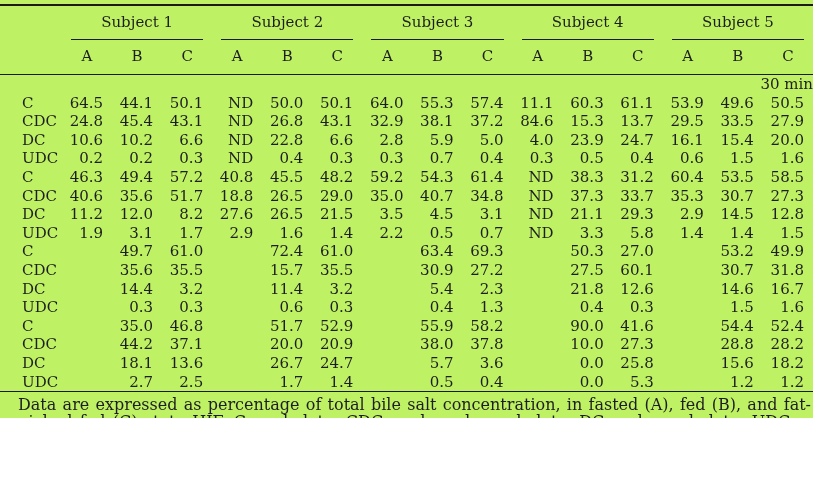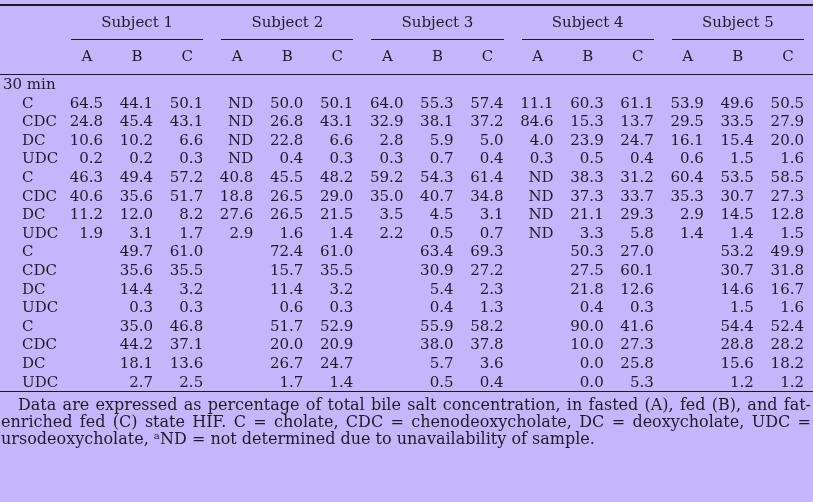--- a/index.html
+++ b/index.html
@@ -2,22 +2,22 @@
 <html><head>
 <meta charset="utf-8">
 <style>
   html, body {
     margin: 0;
     padding: 0;
     background: #ffffff;
   }
   .page {
     width: 813px;
-    height: 502px;
-    background: #c4b5fd;
+    height: 418px;
+    background: #bef264;
     color: #1e1e1e;
     font-family: "DejaVu Serif", "Liberation Serif", serif;
     box-sizing: border-box;
     padding-top: 4px;
     overflow: hidden;
     position: relative;
   }
   table.bile-table {
     border-collapse: collapse;
     table-layout: fixed;
@@ -40,21 +40,21 @@
     padding: 7px 0 9px 0;
     border-bottom: 1px solid #1b1b1b;
   }
   tbody td {
     line-height: 18.6px;
     height: 18.6px;
     padding: 0;
     white-space: nowrap;
     overflow: hidden;
   }
-  td.group-label { padding-left: 3px; text-align: left; }
+  td.group-label { padding-left: 3px; text-align: right; }
   td.row-label   { padding-left: 22px; text-align: left; }
   td.num         { text-align: right; padding-right: 9px; }
   p.footnote {
     margin: 5px 0 0 0;
     padding: 0 2px 0 1px;
     font-size: 16px;
     line-height: 16.8px;
     text-align: justify;
     text-indent: 17px;
   }

